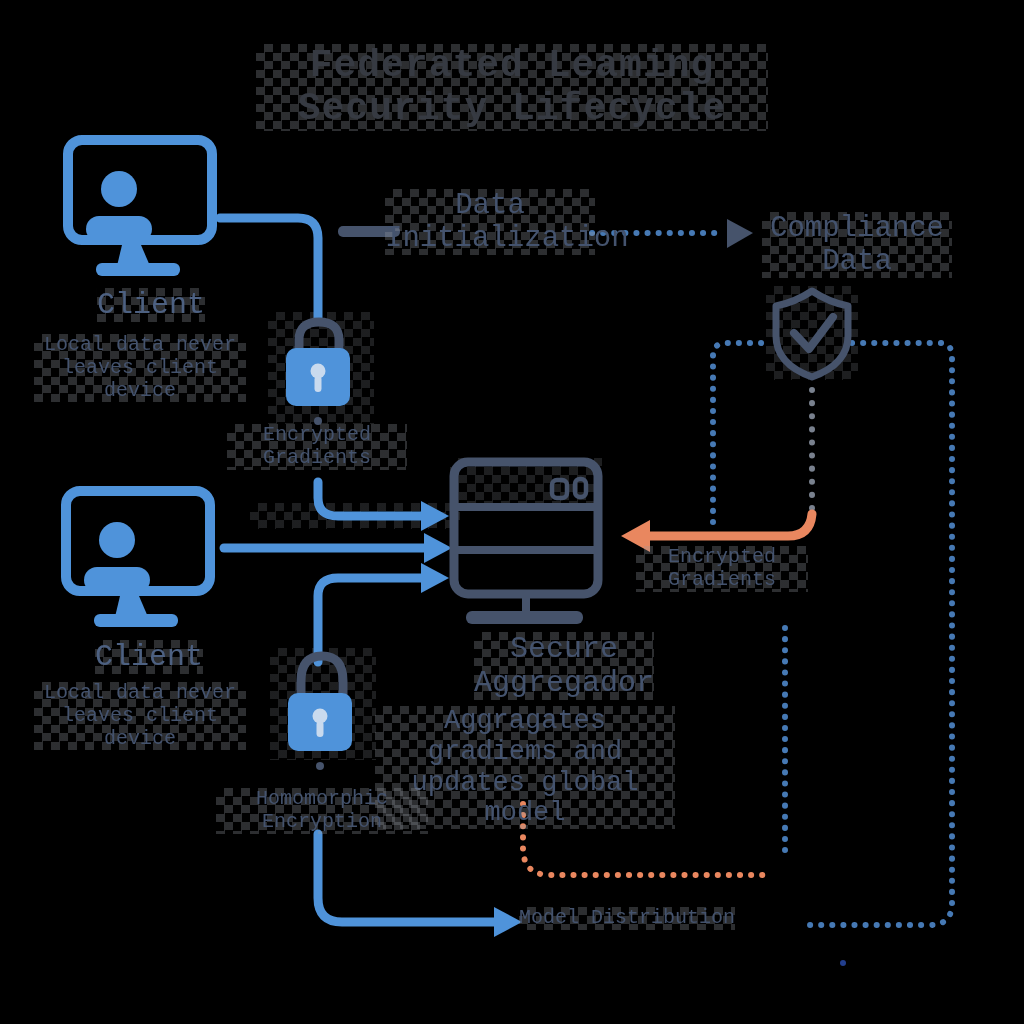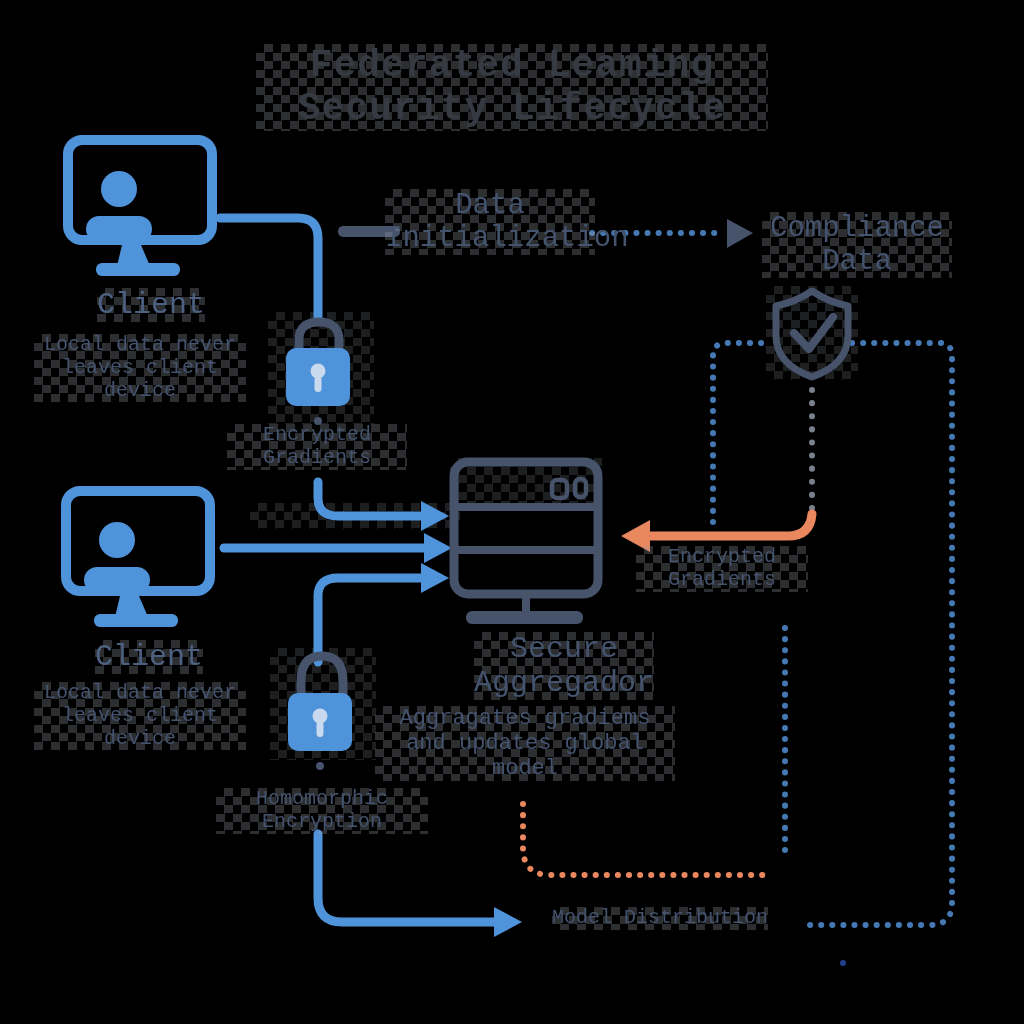--- a/index.html
+++ b/index.html
@@ -30,21 +30,21 @@
     background-size:17px 17px;
   }
   .cb-soft{
     position:absolute;
     background-image:conic-gradient(rgba(148,153,161,.20) 0 25%,transparent 0 50%,rgba(148,153,161,.20) 0 75%,transparent 0);
     background-size:17px 17px;
   }
   .t-title{top:44px;left:512px;font-size:38px;font-weight:bold;letter-spacing:1px;color:var(--title_color,#363a42);}
   .t-main {color:var(--text_primary,#44536e);}
   .t-blue {color:var(--text_blue,#4d6182);}
-  .fs30{font-size:30px;margin-left:13px;} .fs29{font-size:29px;} .fs28{font-size:20px;} .fs27{font-size:22px;}
+  .fs30{font-size:30px;margin-left:13px;} .fs29{font-size:29px;} .fs28{font-size:20px;} .fs27{font-size:27px;}
   .nowrap{white-space:nowrap;}
 </style>
 </head>
 <body>
 
 <div id="canvas">
 
   <div class="cb-soft" style="left:268px;top:312px;width:106px;height:112px;"></div>
   <div class="cb-soft" style="left:270px;top:648px;width:106px;height:112px;"></div>
   <div class="cb-soft" style="left:766px;top:286px;width:92px;height:94px;"></div>
@@ -140,14 +140,14 @@
   <div class="lbl cb t-main fs28" style="left:722px;top:546px;width:172px;">Encrypted Gradients</div>
 
   <div class="lbl cb t-main fs30" style="left:551px;top:632px;width:180px;">Secure Aggregador</div>
   <div class="lbl cb t-main fs27" style="left:525px;top:706px;width:300px;">Aggragates gradiems and updates global model</div>
 
   <div class="lbl cb t-blue fs30" style="left:136px;top:640px;">Client</div>
   <div class="lbl cb t-main fs28" style="left:140px;top:682px;width:212px;">Local data never leaves client device</div>
 
   <div class="lbl cb t-main fs28" style="left:322px;top:788px;width:212px;">Homomorphic Encryption</div>
 
-  <div class="lbl cb t-main fs28 nowrap" style="left:660px;top:907px;">Model Distribution</div>
+  <div class="lbl cb t-main fs28 nowrap" style="left:627px;top:907px;">Model Distribution</div>
 </div>
 
 </body></html>

